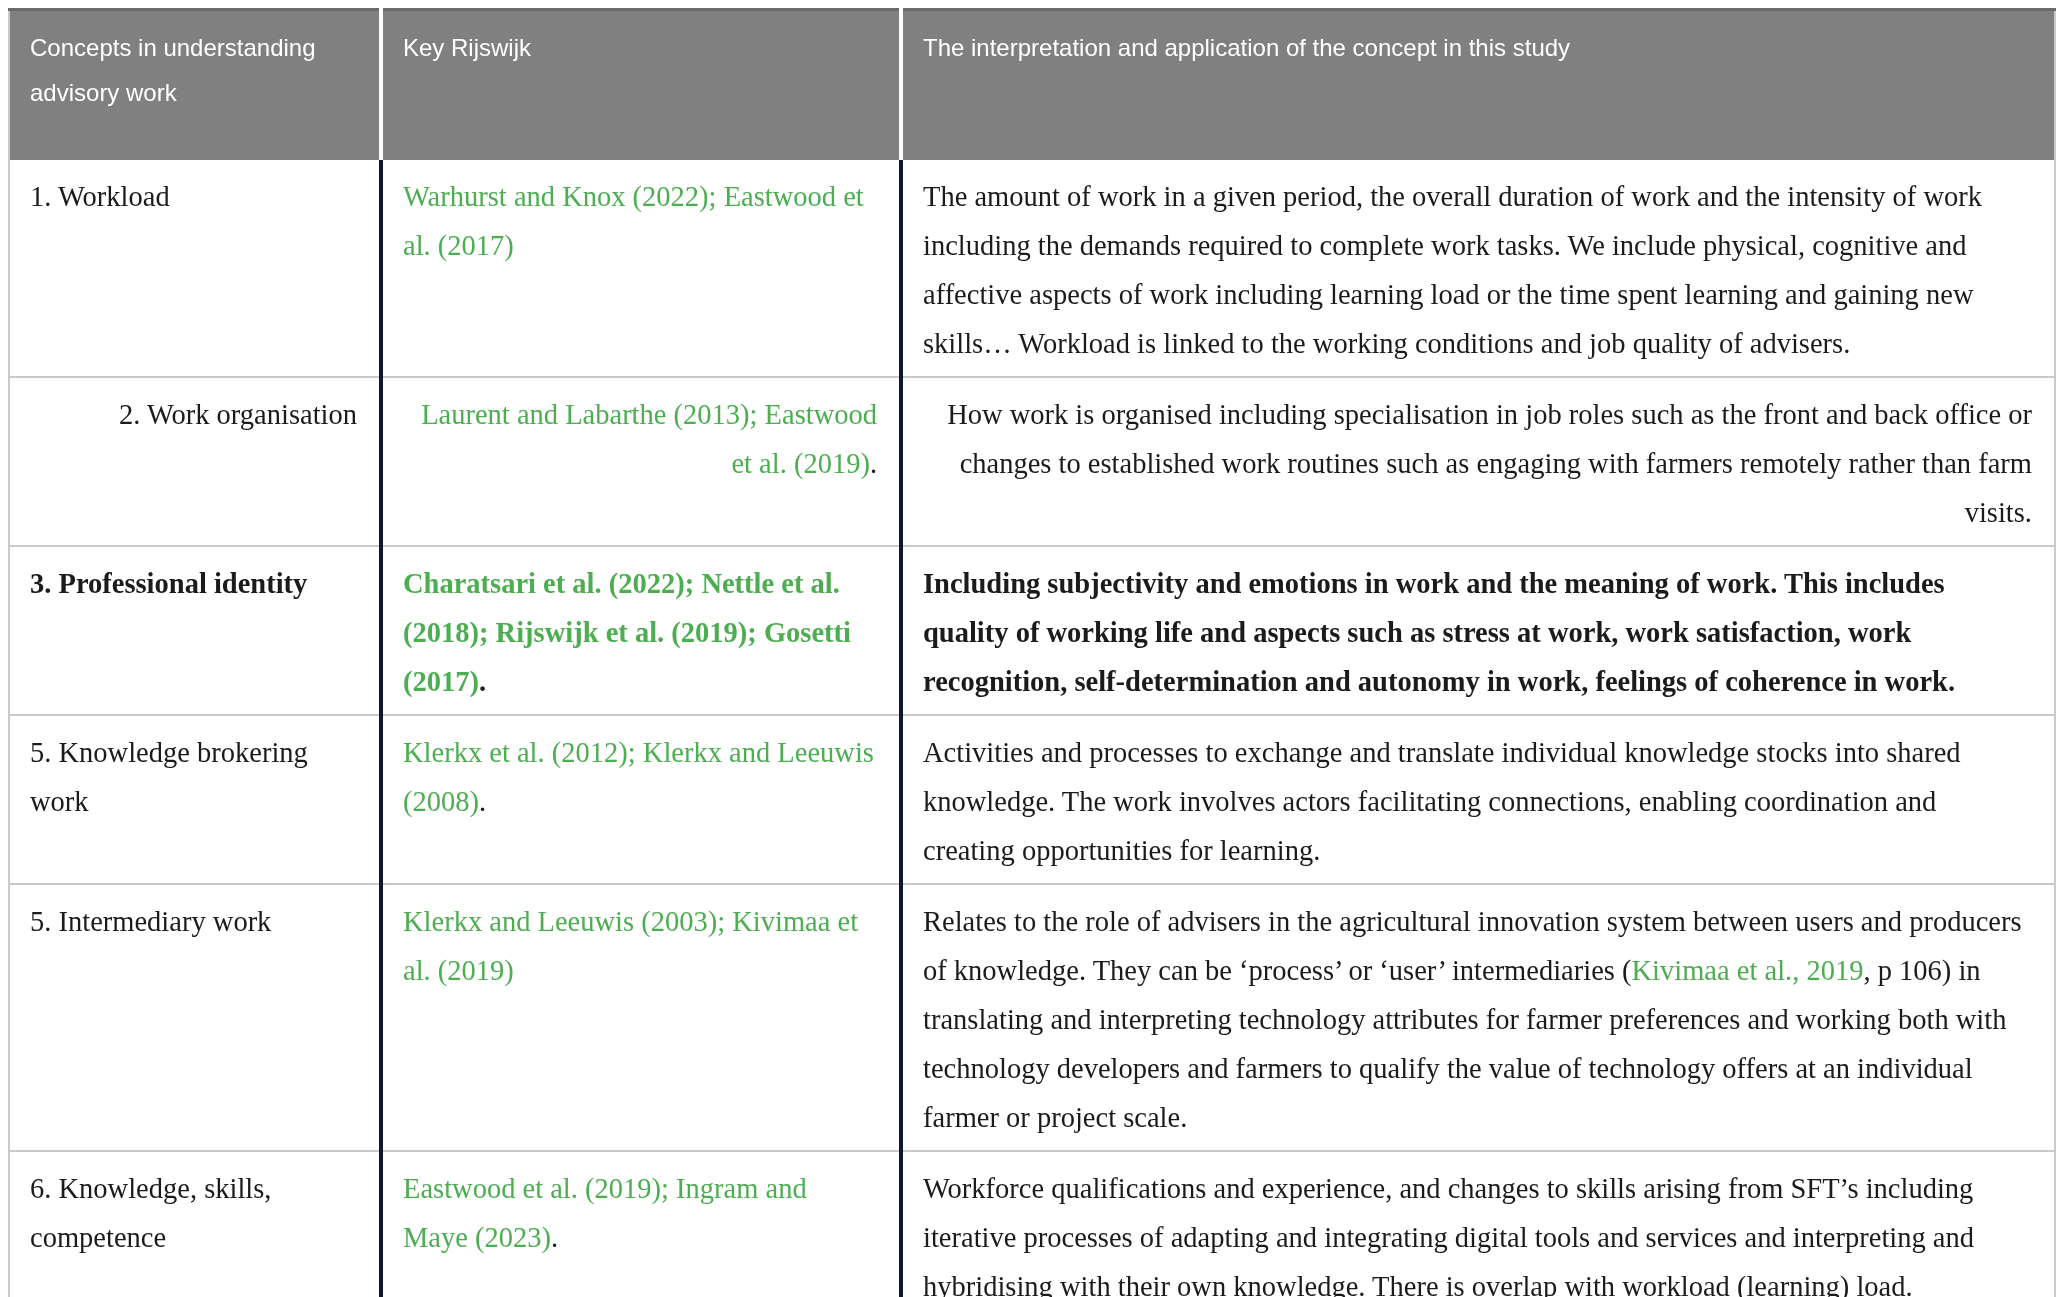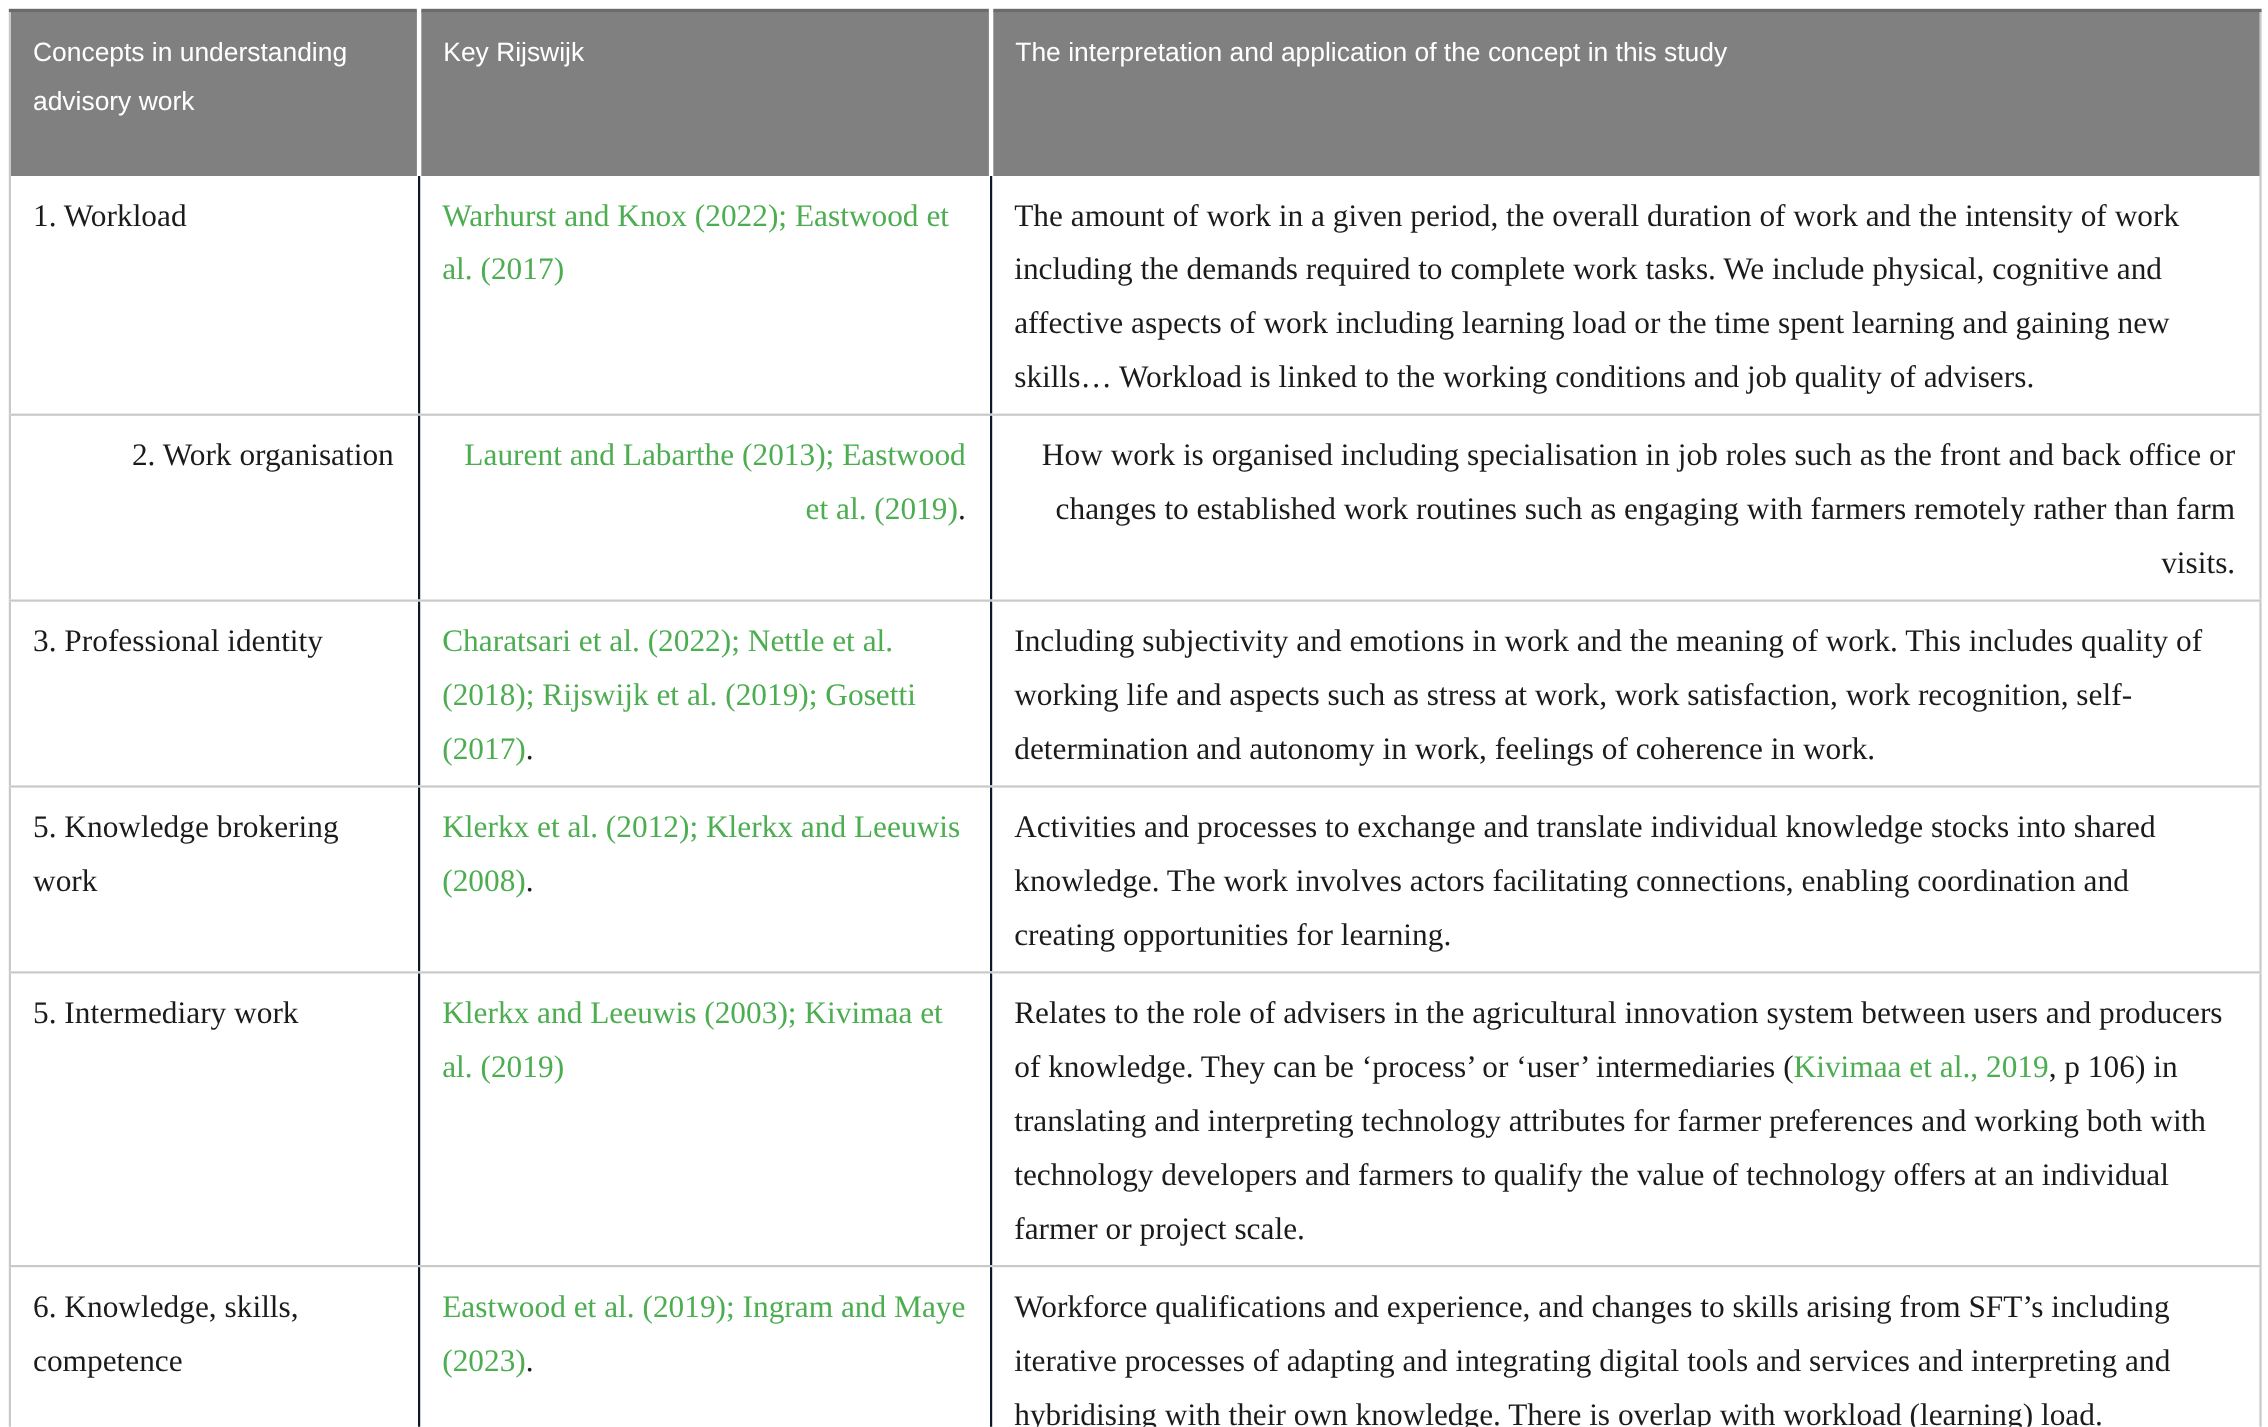--- a/index.html
+++ b/index.html
@@ -49,25 +49,25 @@
     font-family: "Liberation Serif", "DejaVu Serif", serif;
     font-size: 28.5px;
     line-height: 49px;
     text-align: left;
     vertical-align: top;
     padding: 12px 22px 8px 20px;
     box-sizing: border-box;
     border-bottom: 2px solid #c9c9c9;
   }
   tbody td + td {
-    border-left: 2px solid #0f172a;
+    border-left: 4px solid #0f172a;
   }
   tr.r1 td { height: 214px; }
   tr.r2 td { height: 162px; text-align: right; }
-  tr.r3 td { height: 162px; }
+  tr.r3 td { height: 162px; font-weight: bold; }
   tr.r4 td { height: 162px; }
   tr.r5 td { height: 260px; }
   tr.r6 td { height: 155px; }
 
   .cite {
     color: var(--link-color, #4cad51);
     cursor: pointer;
   }
 </style>
 </head>

